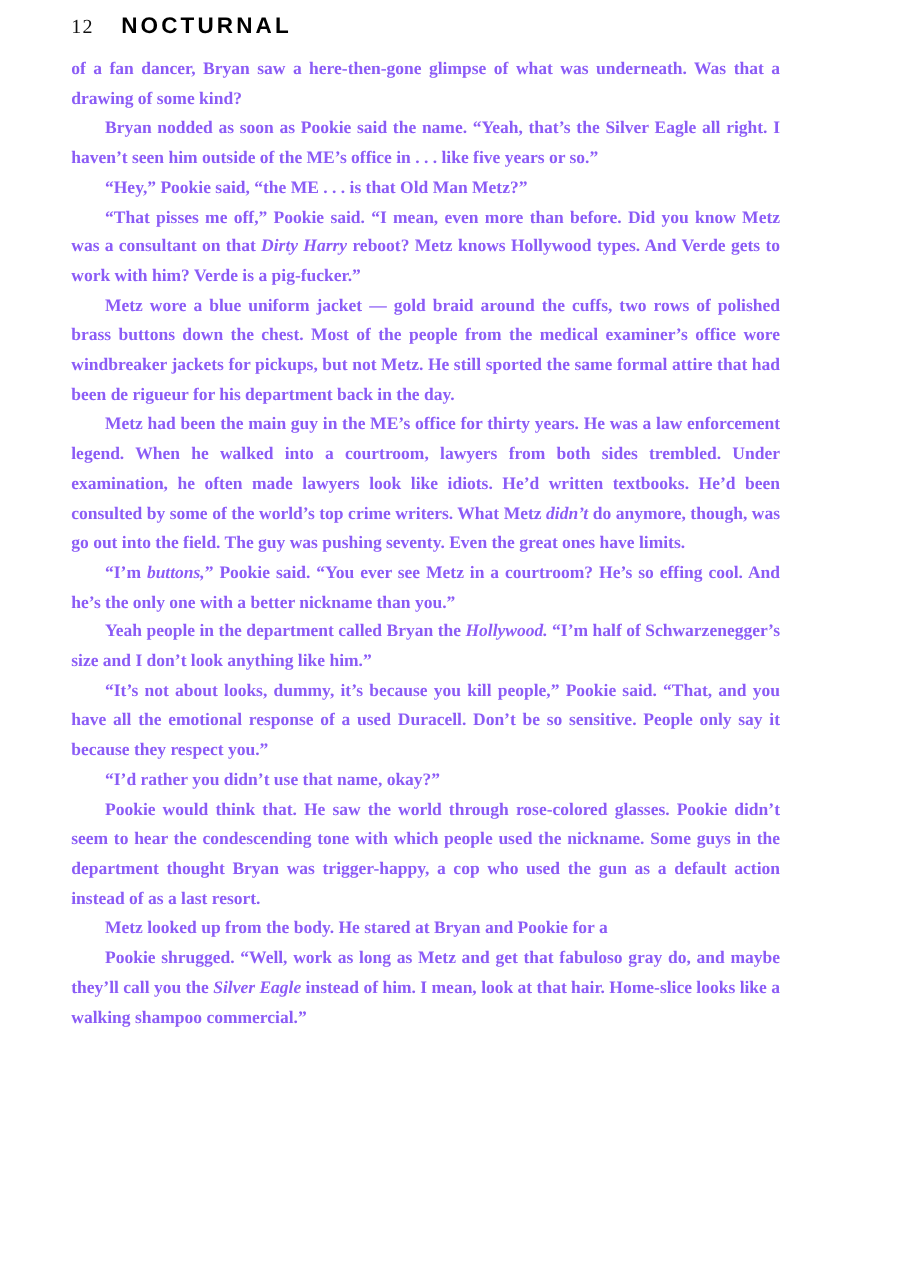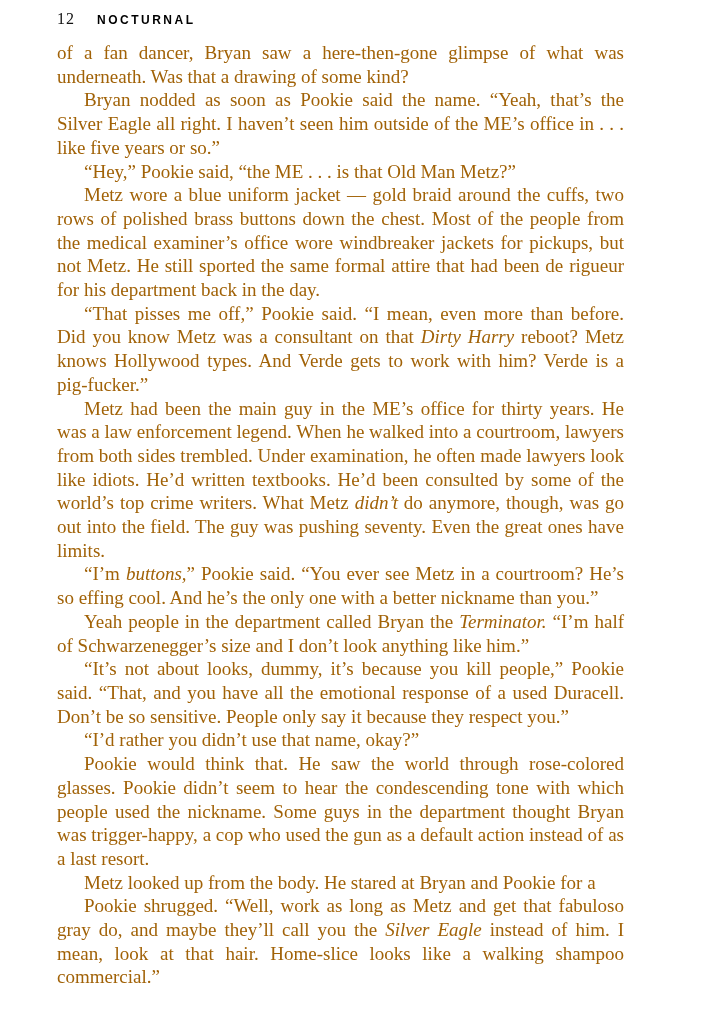--- a/index.html
+++ b/index.html
@@ -26,29 +26,30 @@
   }
   .page-number {
     font-family: "Liberation Serif", serif;
     font-size: 16px;
     letter-spacing: 1px;
     color: #111;
   }
   .running-title {
     font-family: "Liberation Sans", sans-serif;
     font-weight: 700;
-    font-size: 12px;
+    font-size: 18px;
     letter-spacing: 2.5px;
     color: #000;
   }
   .body-text {
-    font-size: 19px;
+    font-size: 14px;
     line-height: 23.7px;
     text-align: justify;
-    color: #a16207;
+    color: #8b5cf6;
+    font-weight: bold;
   }
   .body-text p {
     margin: 0;
     padding: 0;
   }
   .body-text p.indent {
     text-indent: 27px;
   }
   .body-text em {
     font-style: italic;
@@ -59,24 +60,24 @@
 
 <div class="page">
   <header class="running-head">
     <span class="page-number">12</span>
     <span class="running-title">NOCTURNAL</span>
   </header>
   <main class="body-text" id="body-text">
       <p class=""><span>of a fan dancer, Bryan saw a here-then-gone glimpse of what was underneath. Was that a drawing of some kind?</span></p>
       <p class="indent"><span>Bryan nodded as soon as Pookie said the name. “Yeah, that’s the Silver Eagle all right. I haven’t seen him outside of the ME’s office in . . . like five years or so.”</span></p>
       <p class="indent"><span>“Hey,” Pookie said, “the ME . . . is that Old Man Metz?”</span></p>
+      <p class="indent"><span>“That pisses me off,” Pookie said. “I mean, even more than before. Did you know Metz was a consultant on that </span><em>Dirty Harry</em><span> reboot? Metz knows Hollywood types. And Verde gets to work with him? Verde is a pig-fucker.”</span></p>
       <p class="indent"><span>Metz wore a blue uniform jacket — gold braid around the cuffs, two rows of polished brass buttons down the chest. Most of the people from the medical examiner’s office wore windbreaker jackets for pickups, but not Metz. He still sported the same formal attire that had been de rigueur for his department back in the day.</span></p>
-      <p class="indent"><span>“That pisses me off,” Pookie said. “I mean, even more than before. Did you know Metz was a consultant on that </span><em>Dirty Harry</em><span> reboot? Metz knows Hollywood types. And Verde gets to work with him? Verde is a pig-fucker.”</span></p>
       <p class="indent"><span>Metz had been the main guy in the ME’s office for thirty years. He was a law enforcement legend. When he walked into a courtroom, lawyers from both sides trembled. Under examination, he often made lawyers look like idiots. He’d written textbooks. He’d been consulted by some of the world’s top crime writers. What Metz </span><em>didn’t</em><span> do anymore, though, was go out into the field. The guy was pushing seventy. Even the great ones have limits.</span></p>
       <p class="indent"><span>“I’m </span><em>buttons,</em><span>” Pookie said. “You ever see Metz in a courtroom? He’s so effing cool. And he’s the only one with a better nickname than you.”</span></p>
-      <p class="indent"><span>Yeah people in the department called Bryan the </span><em>Terminator.</em><span> “I’m half of Schwarzenegger’s size and I don’t look anything like him.”</span></p>
+      <p class="indent"><span>Yeah people in the department called Bryan the </span><em>Hollywood.</em><span> “I’m half of Schwarzenegger’s size and I don’t look anything like him.”</span></p>
       <p class="indent"><span>“It’s not about looks, dummy, it’s because you kill people,” Pookie said. “That, and you have all the emotional response of a used Duracell. Don’t be so sensitive. People only say it because they respect you.”</span></p>
       <p class="indent"><span>“I’d rather you didn’t use that name, okay?”</span></p>
       <p class="indent"><span>Pookie would think that. He saw the world through rose-colored glasses. Pookie didn’t seem to hear the condescending tone with which people used the nickname. Some guys in the department thought Bryan was trigger-happy, a cop who used the gun as a default action instead of as a last resort.</span></p>
       <p class="indent"><span>Metz looked up from the body. He stared at Bryan and Pookie for a</span></p>
       <p class="indent"><span>Pookie shrugged. “Well, work as long as Metz and get that fabuloso gray do, and maybe they’ll call you the </span><em>Silver Eagle</em><span> instead of him. I mean, look at that hair. Home-slice looks like a walking shampoo commercial.”</span></p>
     </main>
 </div>
 
 </body></html>

